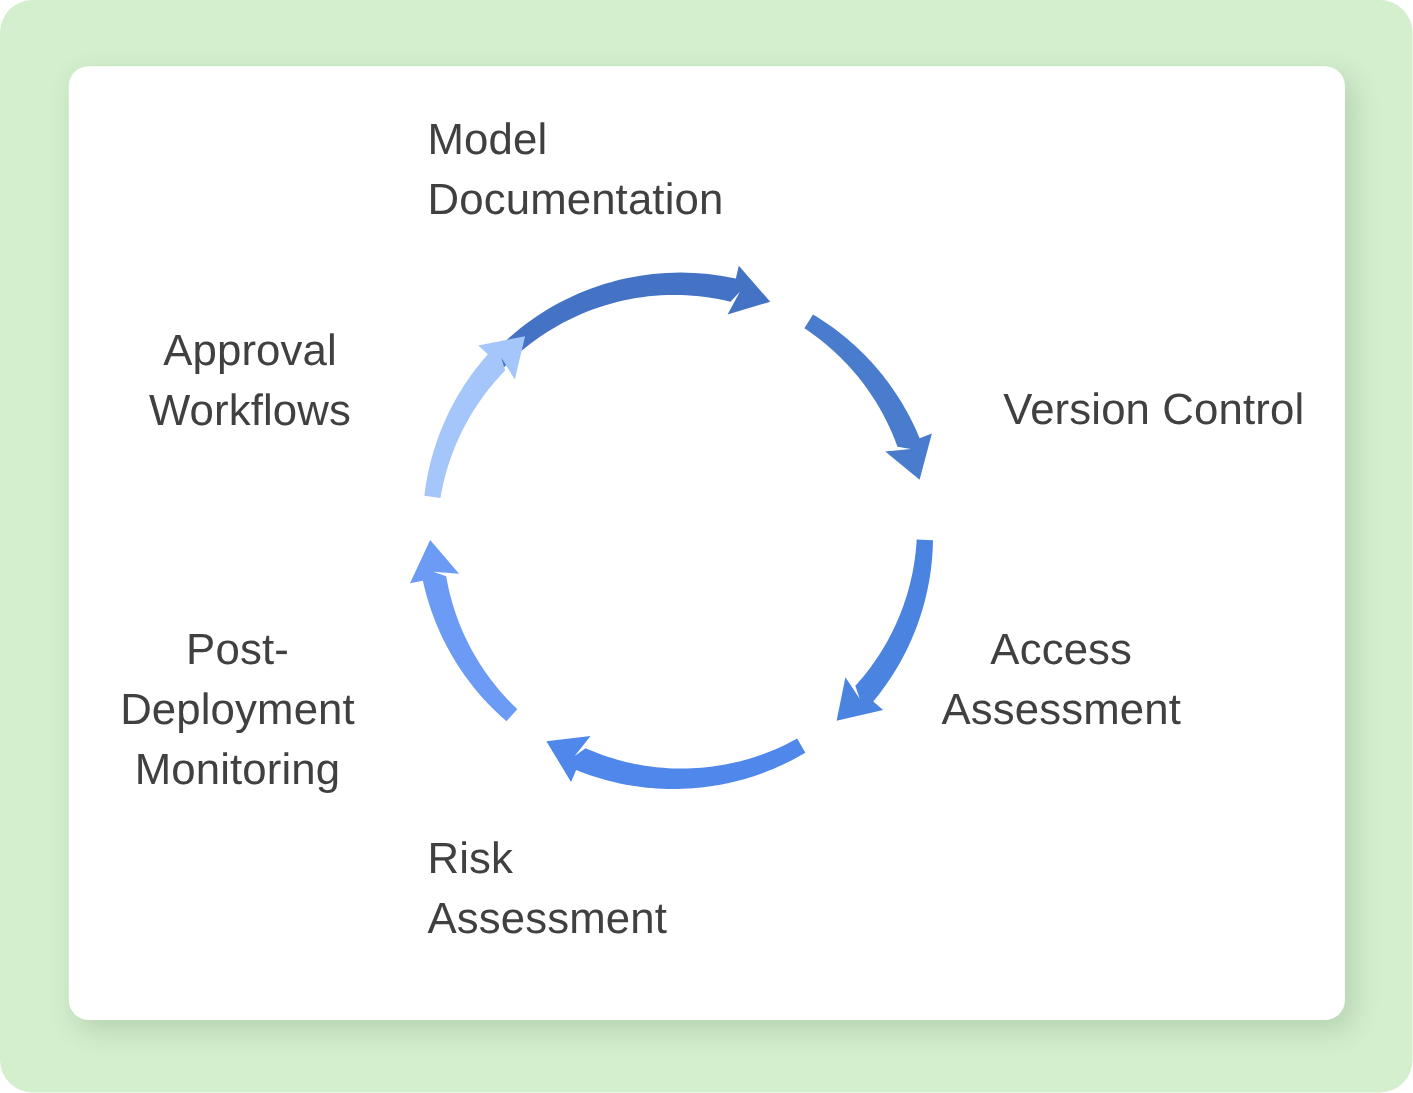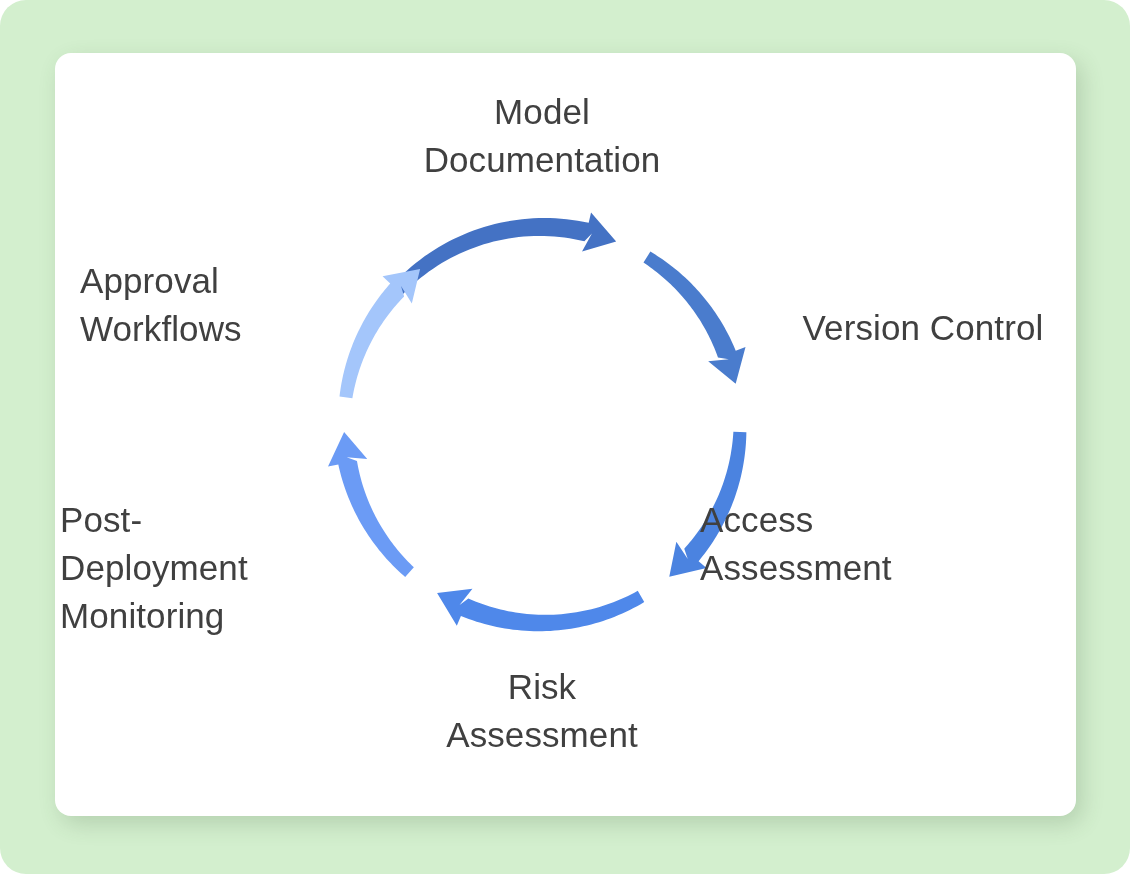--- a/index.html
+++ b/index.html
@@ -55,23 +55,23 @@
   
   .label {
     position: absolute;
     color: #404040;
     font-size: 35px;
     line-height: 48px;
     font-weight: 400;
     letter-spacing: 0.1px;
     white-space: pre-line;
   }
-  .label-center { text-align: center; }
+  .label-center { }
   .label-left   { text-align: center; }
-  .label-right  { text-align: left; }
+  .label-right  { text-align: center; }
 
   #label-model-documentation {
     left: 342px;
     top: 88px;
     width: 400px;
   }
   #label-version-control {
     left: 758px;
     top: 304px;
     width: 330px;

